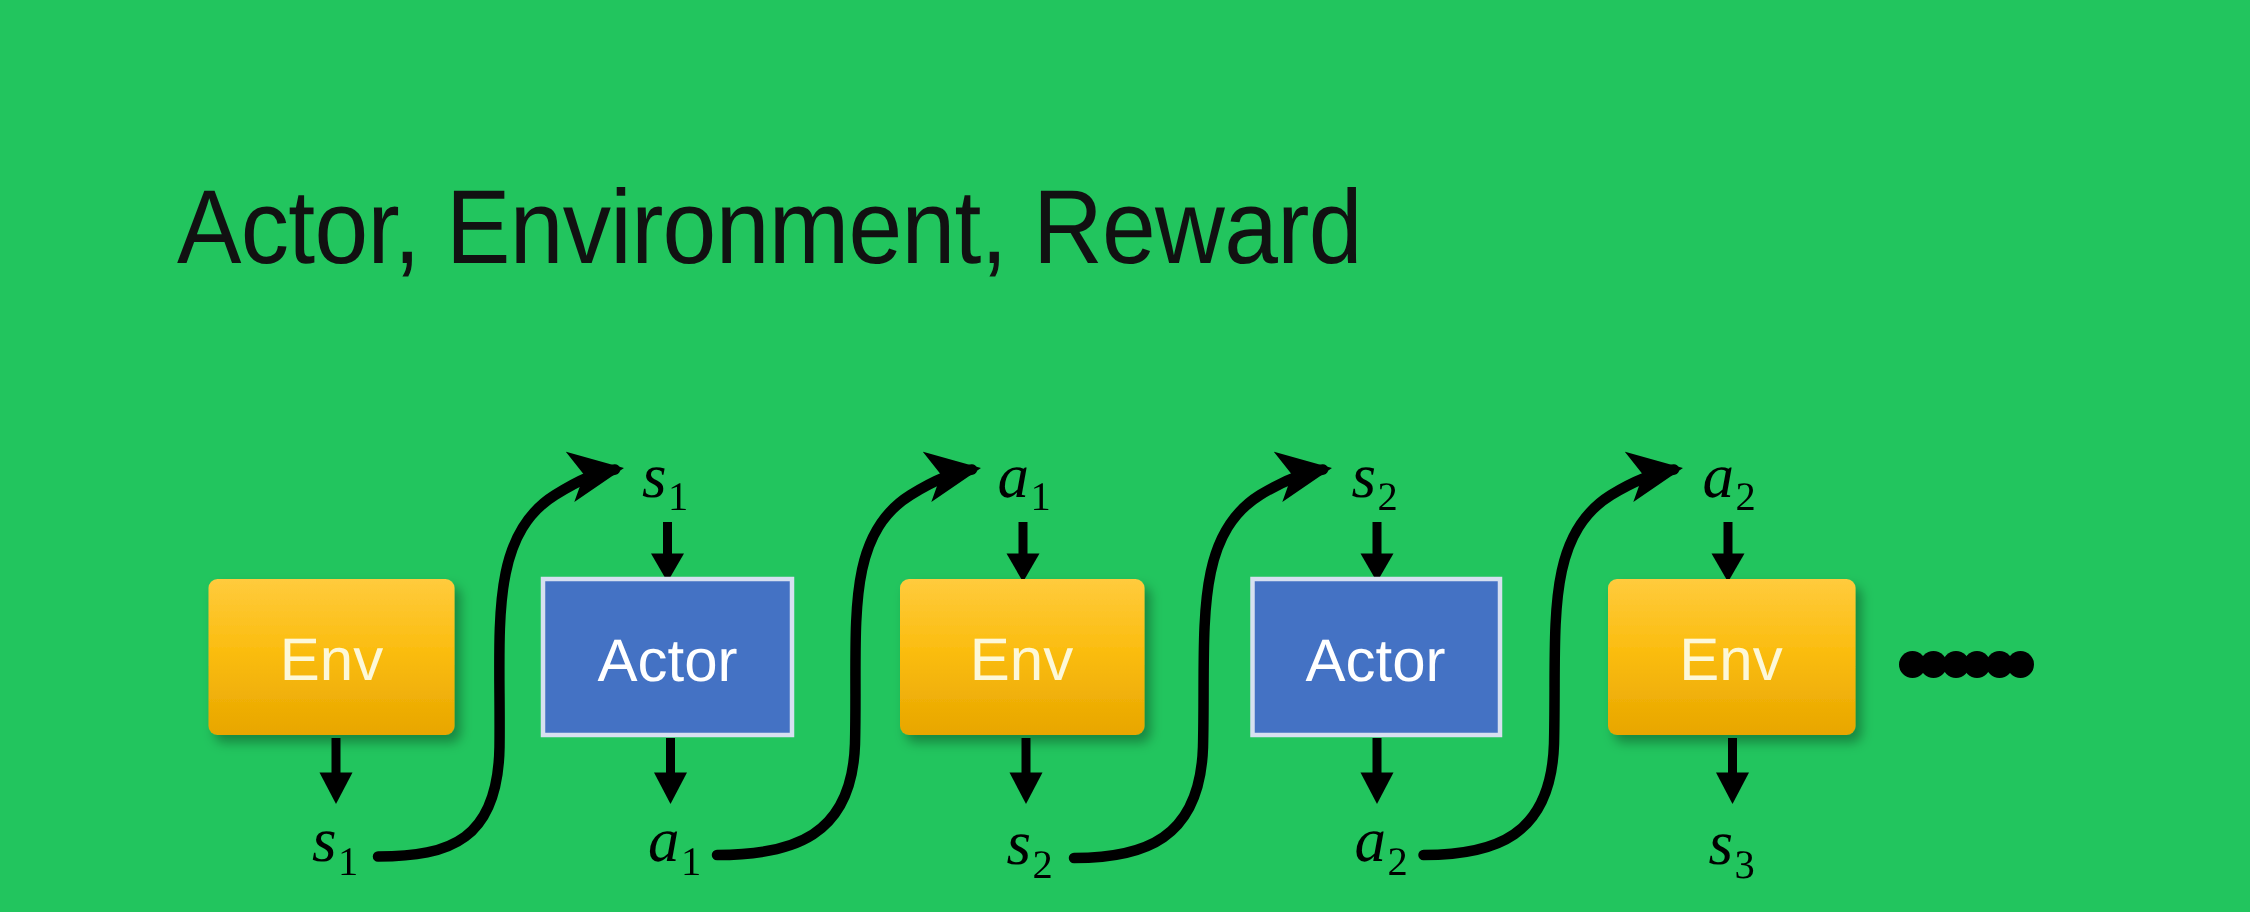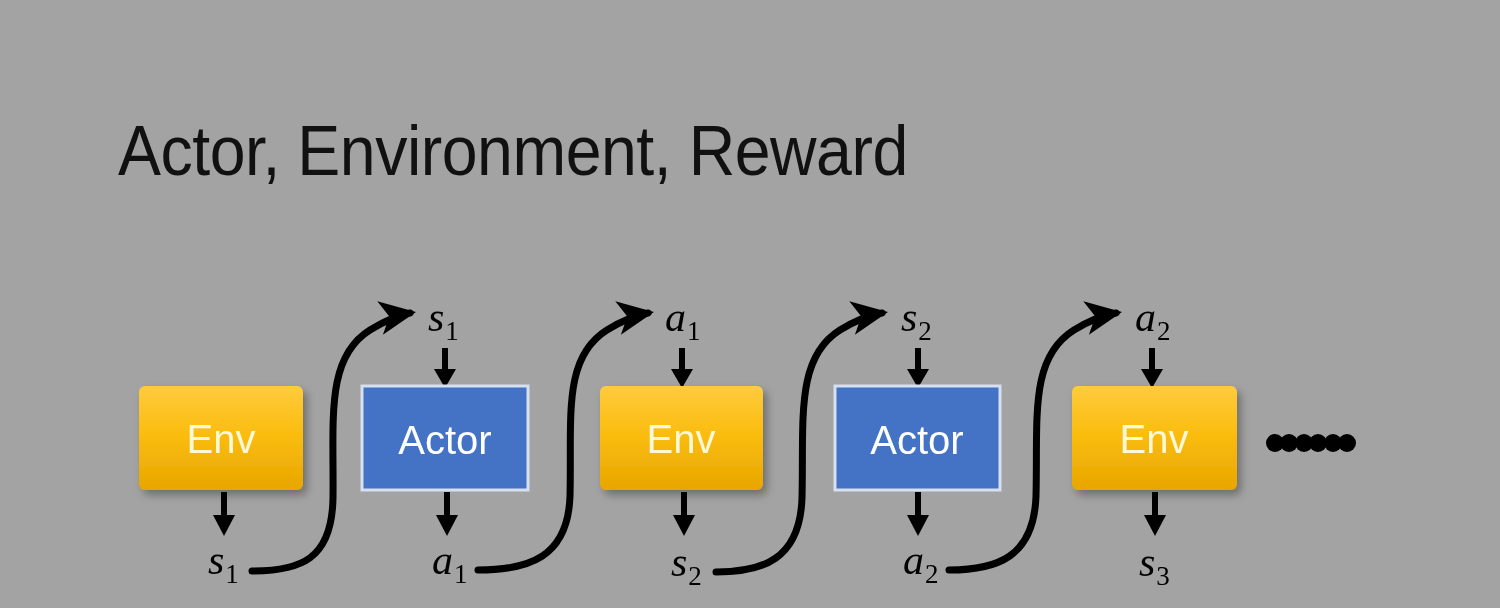--- a/index.html
+++ b/index.html
@@ -11,21 +11,21 @@
     width: 1500px;
     height: 608px;
     overflow: hidden;
     font-family: "Liberation Sans", sans-serif;
     position: relative;
   }
   #slide {
     position: relative;
     width: 1500px;
     height: 608px;
-    background: #a3a3a3;
+    background: #22c55e;
   }
   #slide-title {
     position: absolute;
     left: 118px;
     top: 116px;
     font-family: "Liberation Sans", sans-serif;
     font-size: 70px;
     font-weight: 300;
     letter-spacing: -0.5px;
     color: #111111;

